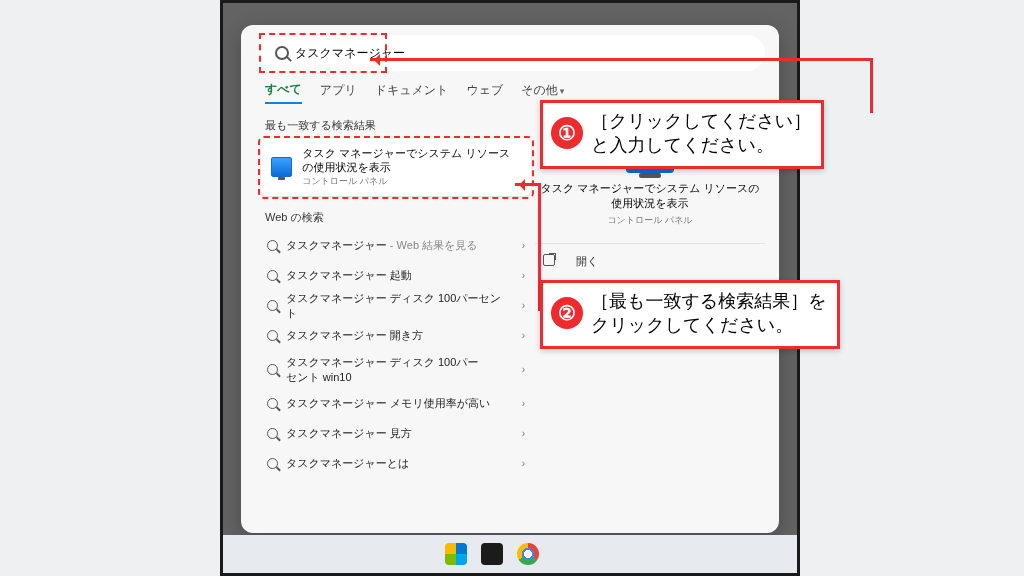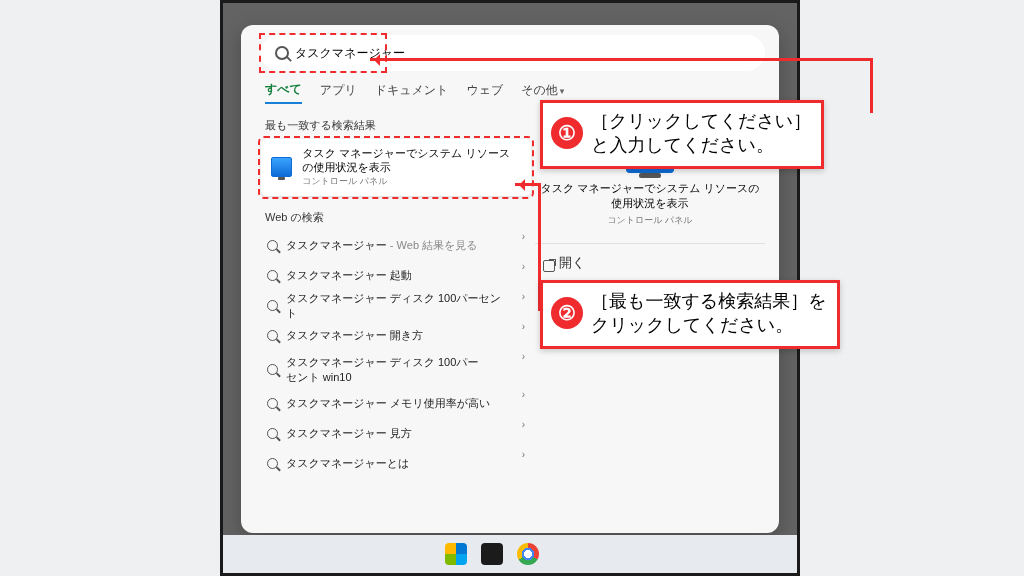--- a/index.html
+++ b/index.html
@@ -16,32 +16,32 @@
   .tab.active { color: #15803d; border-bottom: 2px solid #1a7fd6; font-weight: 600; }
   .chev { font-size: 9px; color: #666; margin-left: 2px; }
   .section-h { font-size: 11px; font-weight: 400; color: #333; margin: 14px 4px 6px 4px; }
   .best { position: relative; display: flex; gap: 10px; align-items: center; background: #fff; border-radius: 6px; padding: 8px 10px; width: 270px; box-shadow: 0 1px 3px rgba(0,0,0,.12); }
   .best-dash { position: absolute; inset: -3px; border: 2px dashed #ef2b2d; border-radius: 6px; pointer-events: none; }
   .best-icon { width: 28px; height: 20px; background: linear-gradient(#3aa3ff,#0d6bd6); border: 1px solid #0d6bd6; border-radius: 2px; position: relative; }
   .best-icon::after { content:""; position:absolute; left:6px; right:6px; bottom:-4px; height:3px; background:#555; border-radius:1px; }
   .best-title { font-size: 11px; line-height: 1.25; }
   .best-sub { font-size: 9px; color: #777; }
   .web-list { margin-top: 4px; width: 270px; }
-  .witem { display: flex; gap: 16px; font-size: 11px; color: #222; height: 30px; padding: 0 6px; border-radius: 4px; cursor: pointer; justify-content: space-between; }
+  .witem { display: flex; align-items: center; gap: 16px; font-size: 11px; color: #222; height: 30px; padding: 0 6px; border-radius: 4px; cursor: pointer; justify-content: space-between; }
   .witem .lhs { display: flex; align-items: center; gap: 8px; }
   .mini-search { width: 11px; height: 11px; border: 1.5px solid #555; border-radius: 50%; position: relative; flex-shrink: 0; }
   .mini-search::after { content:""; position:absolute; width:5px; height:1.5px; background:#555; transform:rotate(45deg); right:-4px; bottom:-1px; }
   .rchev { font-size: 10px; color: #777; }
   .dim { color: #888; }
   .detail { position: absolute; right: 14px; top: 100px; width: 230px; text-align: center; }
   .detail-icon { width: 48px; height: 34px; margin: 14px auto 8px auto; background: linear-gradient(#3aa3ff,#0d6bd6); border: 1px solid #0d6bd6; border-radius: 3px; position: relative; }
   .detail-icon::after { content:""; position:absolute; left:12px; right:12px; bottom:-6px; height:5px; background:#555; border-radius:2px; }
   .detail-title { font-size: 11px; line-height: 1.4; margin-top: 6px; }
   .detail-sub { font-size: 9px; color: #777; margin-top: 2px; }
-  .open-row { display: flex; align-items: flex-end; gap: 4px; font-size: 13px; color: #333; border-top: 1px solid #e2e2e2; margin-top: 16px; padding: 10px 8px 0 8px; text-align: left; }
+  .open-row { display: flex; align-items: flex-start; gap: 21px; font-size: 11px; color: #333; border-top: 1px solid #e2e2e2; margin-top: 16px; padding: 10px 8px 0 8px; text-align: left; }
   .open-icon { width: 12px; height: 12px; border: 1.5px solid #555; border-radius: 2px; position: relative; }
   .open-icon::after { content:""; position:absolute; right:-2px; top:-2px; width:6px; height:6px; border-top:1.5px solid #555; border-right:1.5px solid #555; }
 
   .taskbar { position: absolute; left: 0; right: 0; bottom: 0; height: 38px; background: #e7eaee; display: flex; align-items: center; justify-content: center; gap: 14px; }
   .tb-icon { width: 22px; height: 22px; border-radius: 4px; }
   .tb-start { background: conic-gradient(#0078d4 0 25%, #00a4ef 0 50%, #7fba00 0 75%, #ffb900 0); }
   .tb-dark { background: #1b1b1b; }
   .tb-chrome { background: radial-gradient(circle at 50% 50%, #fff 0 25%, #4285f4 0 40%, transparent 0), conic-gradient(#ea4335 0 33%, #34a853 0 66%, #fbbc05 0); border-radius: 50%; }
   .tb-folder { background: linear-gradient(#ffd for66e,#f4b400); }
 

